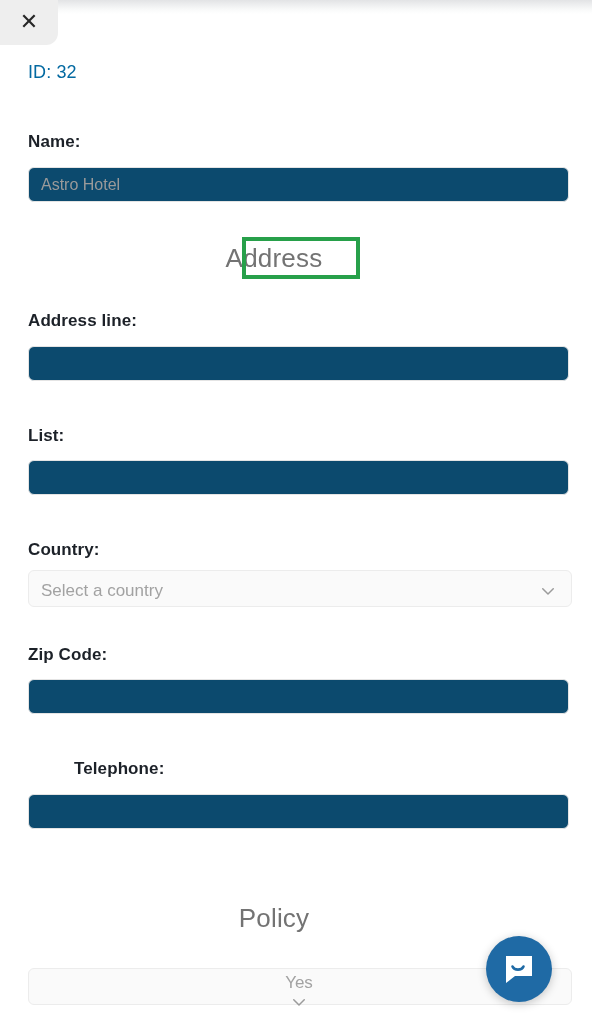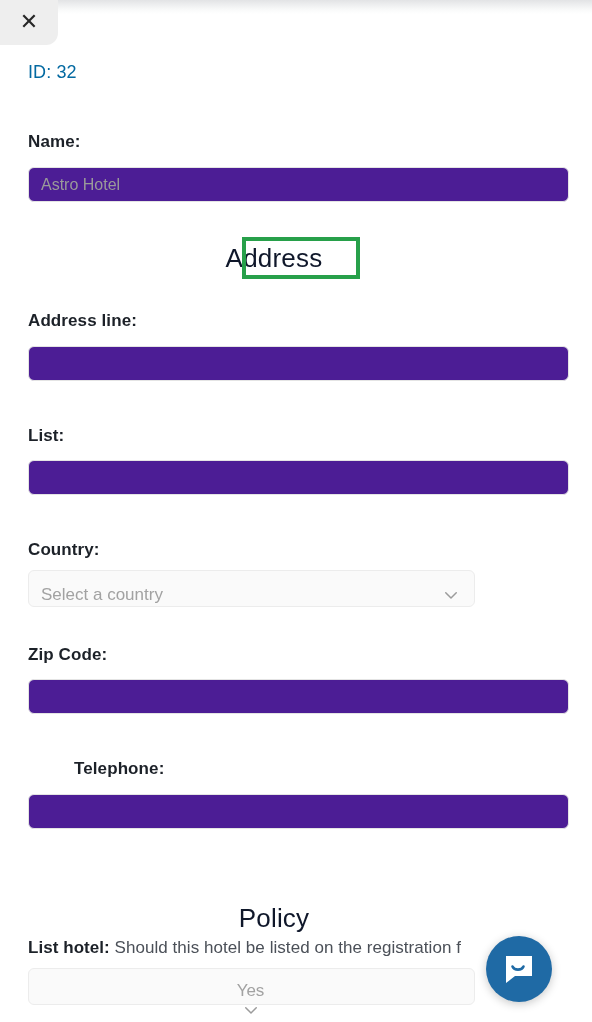--- a/index.html
+++ b/index.html
@@ -72,65 +72,65 @@
     color: #1c2128;
     letter-spacing: .1px;
   }
 
   .input-box {
     position: absolute;
     left: 28px;
     width: 541px;
     height: 35px;
     box-sizing: border-box;
-    background: #4c1d95;
+    background: #0c4a6e;
     border: 1px solid #e4e4e4;
     border-radius: 6px;
     display: flex;
     align-items: center;
     padding: 8px 12px;
     font-size: 16px;
     color: #9a9a9a;
     cursor: text;
   }
 
   .select-box {
     position: absolute;
     left: 28px;
-    width: 447px;
+    width: 544px;
     height: 37px;
     box-sizing: border-box;
     background: #fafafa;
     border: 1px solid #ececec;
     border-radius: 6px;
     display: flex;
     align-items: center;
     justify-content: space-between;
-    padding: 12px 14px 0 12px;
+    padding: 4px 14px 0 12px;
     font-size: 17px;
     color: #a2a2a2;
     cursor: pointer;
   }
   .chev {
     width: 18px;
     height: 18px;
     flex: 0 0 auto;
     color: #9b9b9b;
   }
   .chev svg { display:block; width:18px; height:18px; }
 
   
   .section-heading {
     position: absolute;
     left: 0;
     width: 548px;
     text-align: center;
     font-size: 26px;
     font-weight: 400;
-    color: #0f172a;
+    color: #737373;
     letter-spacing: .2px;
   }
 
   
   .annot-box {
     position: absolute;
     left: 242px;
     top: 237px;
     width: 118px;
     height: 42px;
@@ -210,24 +210,20 @@
   </div>
 
   <div class="field-label" style="position:absolute;left:28px;top:645px;">Zip Code:</div>
   <div class="input-box" style="top:679px;"></div>
 
   <div class="field-label" style="position:absolute;left:34px;top:759px;margin-left:40px;">Telephone:</div>
   <div class="input-box" style="top:794px;"></div>
 
   <div class="section-heading" style="top:903px;">Policy</div>
 
-  <div class="policy-line">
-    <b>List hotel:</b>
-    <span>Should this hotel be listed on the registration f</span>
-  </div>
 
   <div class="select-box" style="top:968px;flex-direction:column;">
     <span>Yes</span>
     <span class="chev">
       <svg viewBox="0 0 24 24" fill="none" stroke="currentColor" stroke-width="2" stroke-linecap="round" stroke-linejoin="round">
           <polyline points="5 9 12 16 19 9"></polyline>
         </svg>
     </span>
   </div>
 

